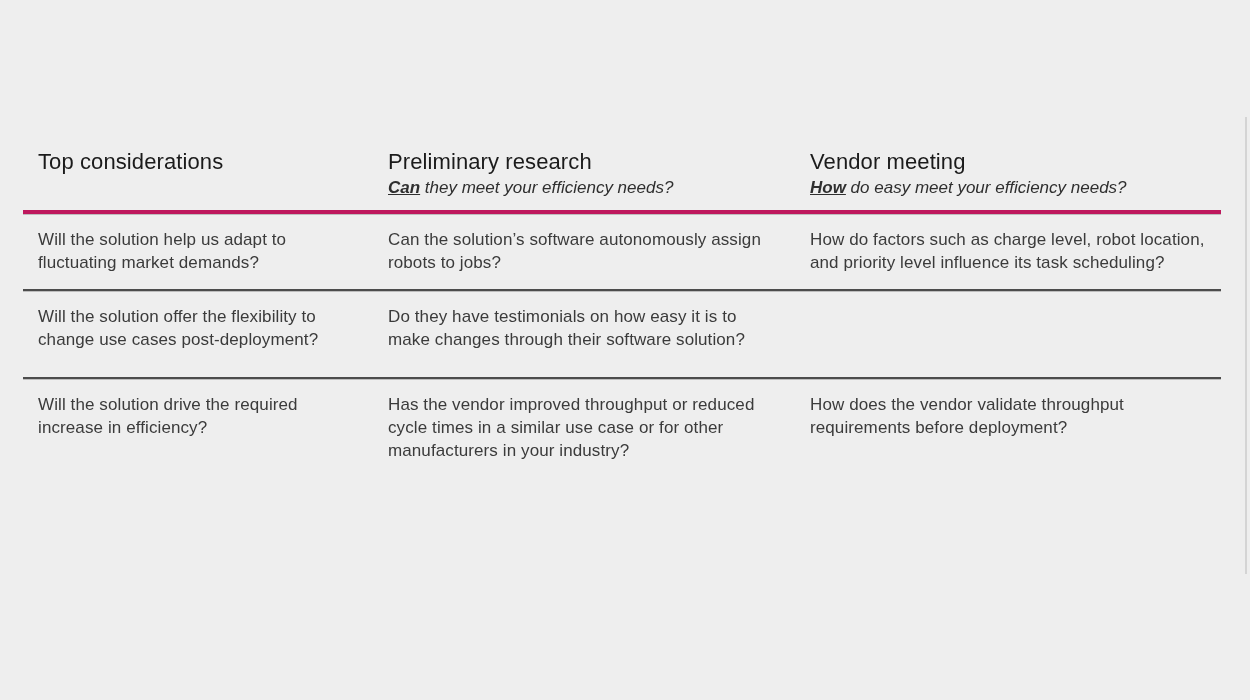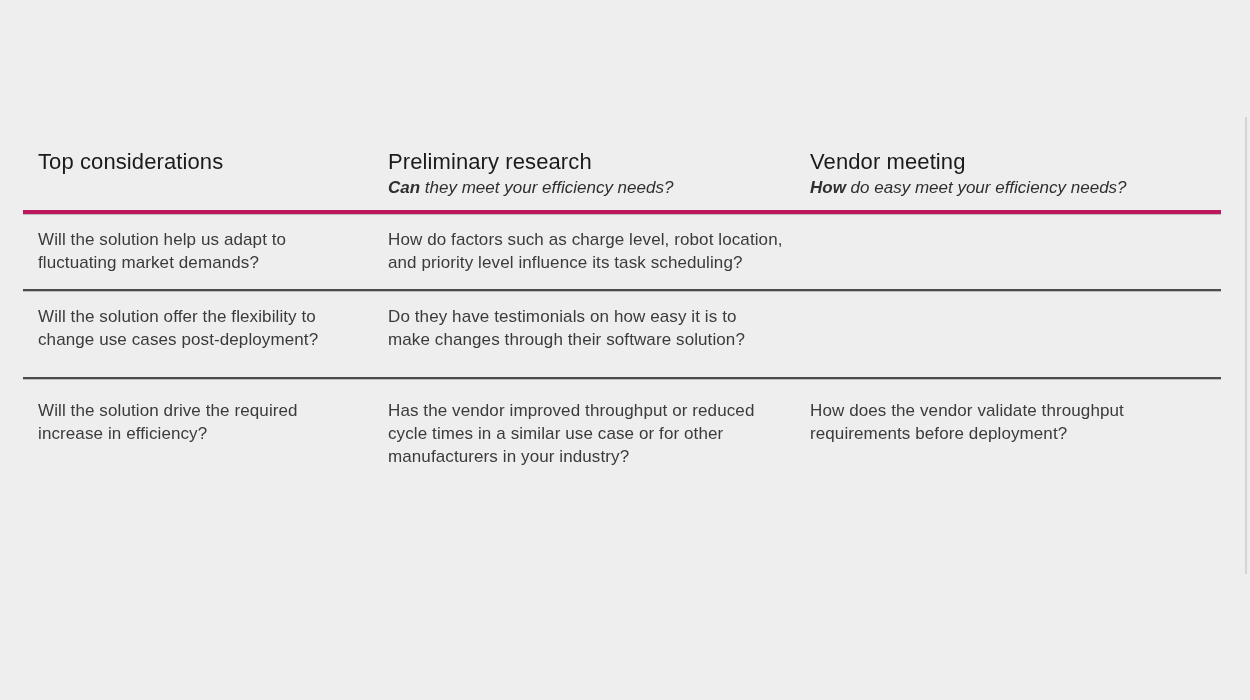--- a/index.html
+++ b/index.html
@@ -29,39 +29,39 @@
     padding-bottom: 10px;
     border-bottom: 4px solid #be185d;
     box-shadow: 0 1px 0 #bdbdbd;
   }
   .body-row {
     border-bottom: 2px solid #4c4c4c;
     box-shadow: 0 1px 0 #bdbdbd;
   }
   .row-1 { padding: 14px 0 15px; }
   .row-2 { padding: 14px 0 26px; }
-  .row-3 { padding: 20px 0 0; border-bottom: none; box-shadow: none; }
+  .row-3 { padding: 14px 0 0; border-bottom: none; box-shadow: none; }
   .cell {
     padding: 0 20px 0 15px;
     box-sizing: border-box;
   }
   .cell.c3 { padding-right: 10px; }
   .col-title {
     font-size: 22px;
     line-height: 28px;
     color: #1b1b1b;
     letter-spacing: 0.1px;
   }
   .col-subtitle {
     font-size: 17px;
     line-height: 24px;
     font-style: italic;
     color: #2f2f2f;
   }
-  .col-subtitle .lead { font-weight: bold; }
+  .col-subtitle .lead { font-weight: bold; text-decoration: underline; }
   .cell p {
     margin: 0;
     font-size: 17px;
     line-height: 23px;
     color: #3b3b3b;
     letter-spacing: 0.1px;
   }
   .cell p + p { margin-top: 20px; }
   .right-edge-line {
     position: absolute;
@@ -90,20 +90,23 @@
       <div class="cell c3">
         <div class="col-title">Vendor meeting</div>
         <div class="col-subtitle"><span class="lead">How</span><span> do easy meet your efficiency needs?</span></div>
       </div>
     </div>
 
     <div class="grid-row body-row row-1">
       <div class="cell c1">
         <p>Will the solution help us adapt to fluctuating market demands?</p>
       </div>
+      <div class="cell c2">
+        <p>Can the solution’s software autonomously assign robots to jobs?</p>
+      </div>
       <div class="cell c3">
         <p>How do factors such as charge level, robot location, and priority level influence its task scheduling?</p>
       </div>
     </div>
 
     <div class="grid-row body-row row-2">
       <div class="cell c1">
         <p>Will the solution offer the flexibility to change use cases post-deployment?</p>
       </div>
       <div class="cell c2">

